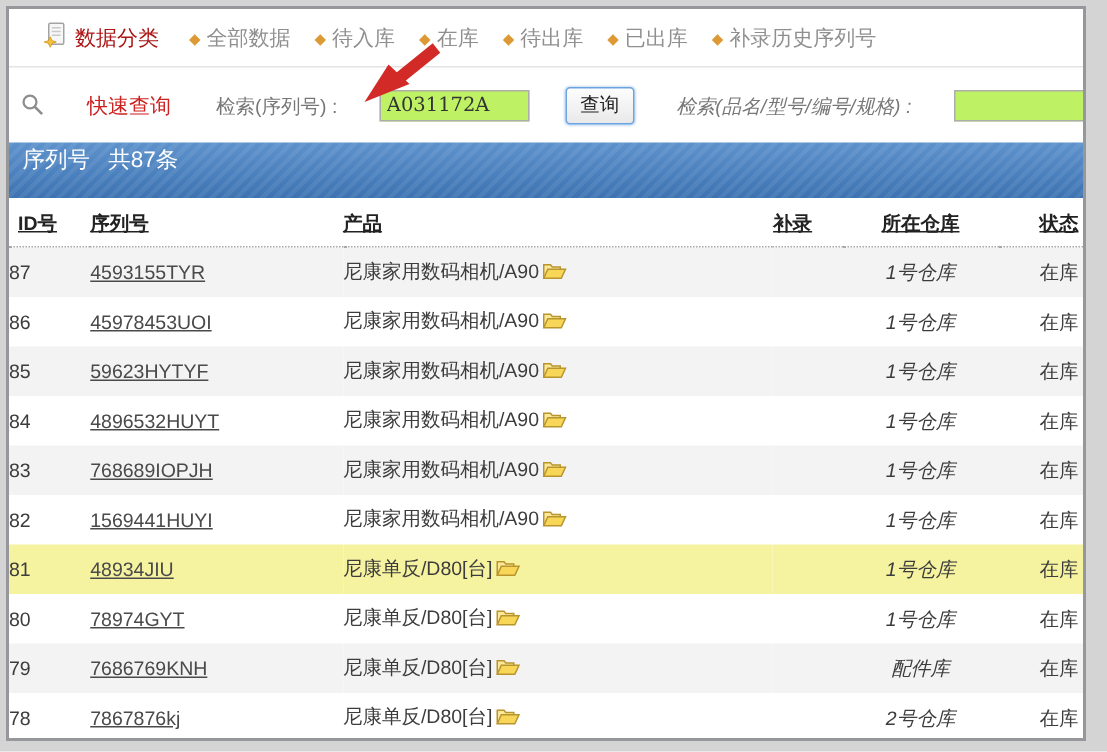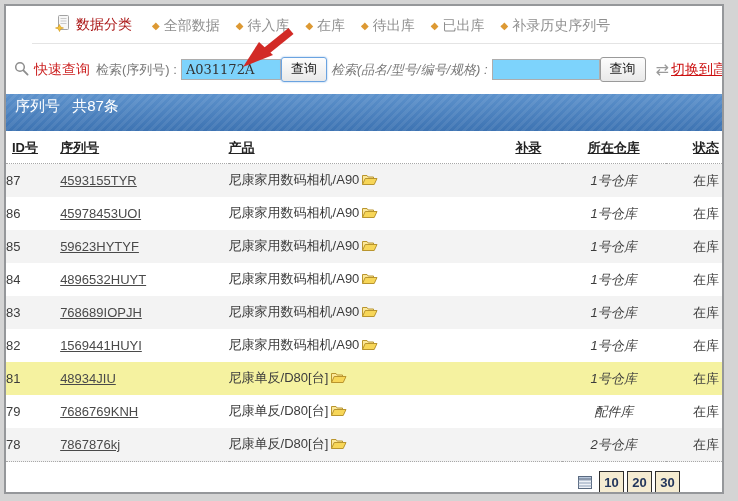--- a/index.html
+++ b/index.html
@@ -9,37 +9,37 @@
     font-family:"Liberation Sans","DejaVu Sans",sans-serif;
     position:relative; overflow:hidden;
   }
   .window {
     position:absolute; left:4px; top:4px; width:720px; height:490px;
     background:#ffffff; border:2px solid #95979a; overflow:hidden;
   }
   
   .nav {
     display:flex; align-items:center; padding:8px 8px 7px 23px;
-    border-bottom:1px solid #e4e4e4; white-space:nowrap;margin-left:26px;
+    border-bottom:1px solid #e4e4e4; white-space:nowrap;
   }
   .nav-title { color:#aa1414; font-size:14px; margin:0 4px 0 5px; }
   .navlink { color:#8f8f8f; font-size:14px; text-decoration:none; margin-left:16px; cursor:pointer; }
   .navlink .nl { }
   .dia { color:#dd9933; font-size:10px; margin-right:4px; vertical-align:1px; }
   
   .searchrow {
     position:relative; display:flex; align-items:center;
-    padding:13px 0 12px 8px; white-space:nowrap; font-size:13px;
+    padding:13px 0 12px 8px; white-space:nowrap; font-size:13px;gap:24px;
   }
   .quick { color:#cc2222; font-size:14px; margin:0 6px 0 5px; }
   .slabel { color:#777; }
   .sinput {
     width:100px; height:21px; border:1px solid #adadad; margin-left:4px;
     font-family:"DejaVu Serif","Liberation Serif",serif; font-size:13px;
-    color:#333; padding:1px 4px; background:#7dd3fc;
+    color:#333; padding:1px 4px; background:#bef264;
   }
   .sinput2 { width:108px; }
   .qbtn {
     padding:2px 9px 3px; font-size:13px; color:#222;
     background:linear-gradient(#fdfdfd,#e9e9e9); border-radius:3px; cursor:pointer;
     font-family:Liberation Serif, serif;
   }
   .qbtn.focus { border:1px solid #6aa3e0; box-shadow:0 0 2px #8fb8e8; }
   .qbtn.plain { border:1px solid #9a9a9a; }
   .swap { color:#9a9a9a; font-size:16px; margin:0 2px 0 10px; }
@@ -225,20 +225,32 @@
           <td><span>尼康单反/D80[台]</span><span class="folder"><svg width="17" height="13" viewBox="0 0 17 13">
                 <path d="M1 4 L1 11.5 L13.5 11.5 L16 5 L4.5 5 L3.5 7" fill="none"></path>
                 <path d="M1.5 11.5 L1.5 2.5 L6 2.5 L7.2 4 L12.5 4 L12.5 5.5" fill="#fce89a" stroke="#b9952e"></path>
                 <path d="M1.5 11.5 L4.2 5.5 L16 5.5 L13.2 11.5 Z" fill="#f7d658" stroke="#b9952e"></path>
               </svg></span></td>
           <td></td>
           <td class="center">1号仓库</td>
           <td class="right">在库</td>
         </tr>
         <tr>
+          <td>80</td>
+          <td><a class="seriallink">78974GYT</a></td>
+          <td><span>尼康单反/D80[台]</span><span class="folder"><svg width="17" height="13" viewBox="0 0 17 13">
+                <path d="M1 4 L1 11.5 L13.5 11.5 L16 5 L4.5 5 L3.5 7" fill="none"></path>
+                <path d="M1.5 11.5 L1.5 2.5 L6 2.5 L7.2 4 L12.5 4 L12.5 5.5" fill="#fce89a" stroke="#b9952e"></path>
+                <path d="M1.5 11.5 L4.2 5.5 L16 5.5 L13.2 11.5 Z" fill="#f7d658" stroke="#b9952e"></path>
+              </svg></span></td>
+          <td></td>
+          <td class="center">1号仓库</td>
+          <td class="right">在库</td>
+        </tr>
+        <tr>
           <td>79</td>
           <td><a class="seriallink">7686769KNH</a></td>
           <td><span>尼康单反/D80[台]</span><span class="folder"><svg width="17" height="13" viewBox="0 0 17 13">
                 <path d="M1 4 L1 11.5 L13.5 11.5 L16 5 L4.5 5 L3.5 7" fill="none"></path>
                 <path d="M1.5 11.5 L1.5 2.5 L6 2.5 L7.2 4 L12.5 4 L12.5 5.5" fill="#fce89a" stroke="#b9952e"></path>
                 <path d="M1.5 11.5 L4.2 5.5 L16 5.5 L13.2 11.5 Z" fill="#f7d658" stroke="#b9952e"></path>
               </svg></span></td>
           <td></td>
           <td class="center">配件库</td>
           <td class="right">在库</td>

